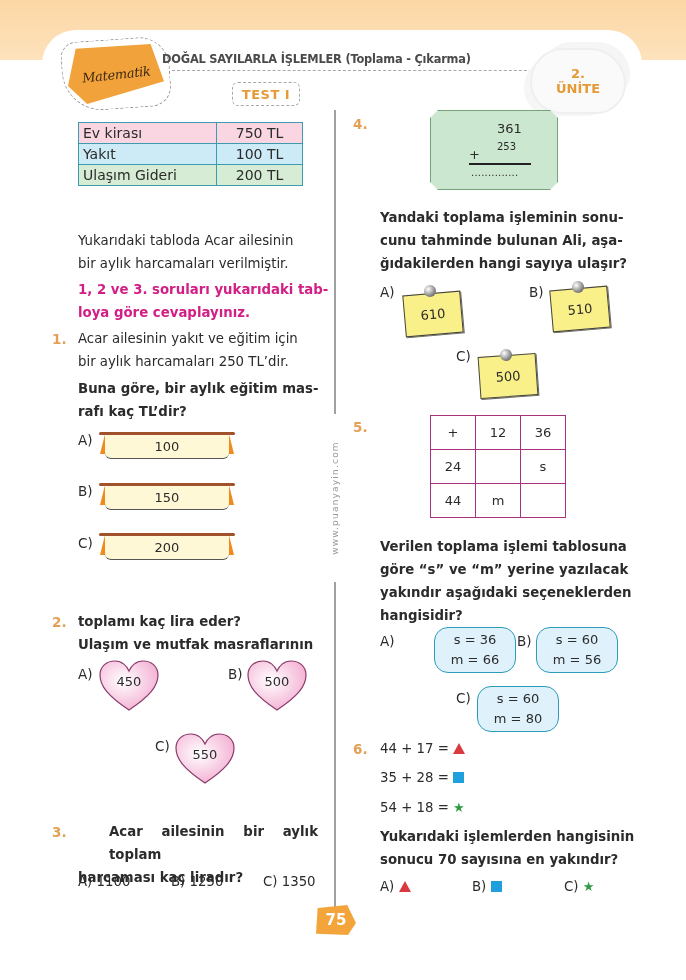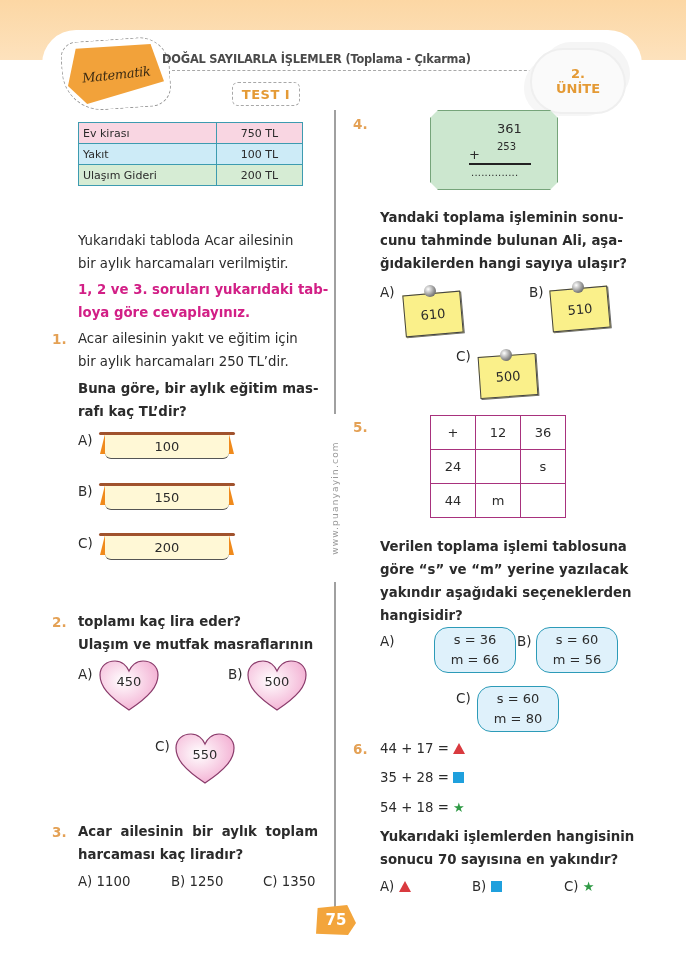--- a/index.html
+++ b/index.html
@@ -60,21 +60,21 @@
   .divider-gap { position: absolute; left: 330px; top: 414px; width: 10px; height: 168px; background: #ffffff; }
   .watermark {
     position: absolute; left: 330px; top: 498px; transform: translate(-50%, -50%) rotate(-90deg);
     margin-left: 5px;
     font-size: 9px; color: #9a9a9a; letter-spacing: 1.2px; white-space: nowrap;
   }
 
   
   .expense-table {
     position: absolute; left: 78px; top: 122px; border-collapse: collapse;
-    font-size: 11px;
+    font-size: 14px;
   }
   .expense-table td { border: 1.3px solid #3d9bb0; height: 21px; padding: 0 4px; }
   .expense-table td.name { width: 138px; }
   .expense-table td.val { width: 86px; text-align: center; }
 
   .text { position: absolute; font-size: 13.3px; line-height: 23px; }
   .bold { font-weight: bold; }
   .magenta { color: #d21f86; font-weight: bold; }
   .qnum { position: absolute; font-weight: bold; color: #e4a155; font-size: 13.5px; }
 
@@ -250,21 +250,21 @@
 <div class="opt-letter" style="left:155px; top:738px;">C)</div>
 <div class="heart" style="left:174px; top:733px;">
   <svg width="62" height="52" viewBox="0 0 62 52">
       <path d="M31 50 C10 36 2 26 2 15 C2 6 9 1 17 1 C24 1 29 6 31 11 C33 6 38 1 45 1 C53 1 60 6 60 15 C60 26 52 36 31 50 Z" fill="url(#hg)" stroke="#8a3b6b" stroke-width="1.2"></path>
     </svg>
   <span>550</span>
 </div>
 
 <div class="qnum" style="left:52px; top:824px;">3.</div>
 <div class="text bold" style="left:78px; top:820px; width:240px;">
-  <div style="text-align:justify; text-align-last:justify;">Acar ailesinin bir aylık toplam</div>
+  <div style="text-align:justify; text-align-last:justify;margin-left:31px;">Acar ailesinin bir aylık toplam</div>
   <div>harcaması kaç liradır?</div>
 </div>
 <div class="text" style="left:78px; top:870px;">
   <span>A)</span> <span>1100</span>
 </div>
 <div class="text" style="left:171px; top:870px;">
   <span>B)</span> <span>1250</span>
 </div>
 <div class="text" style="left:263px; top:870px;">
   <span>C)</span> <span>1350</span>

